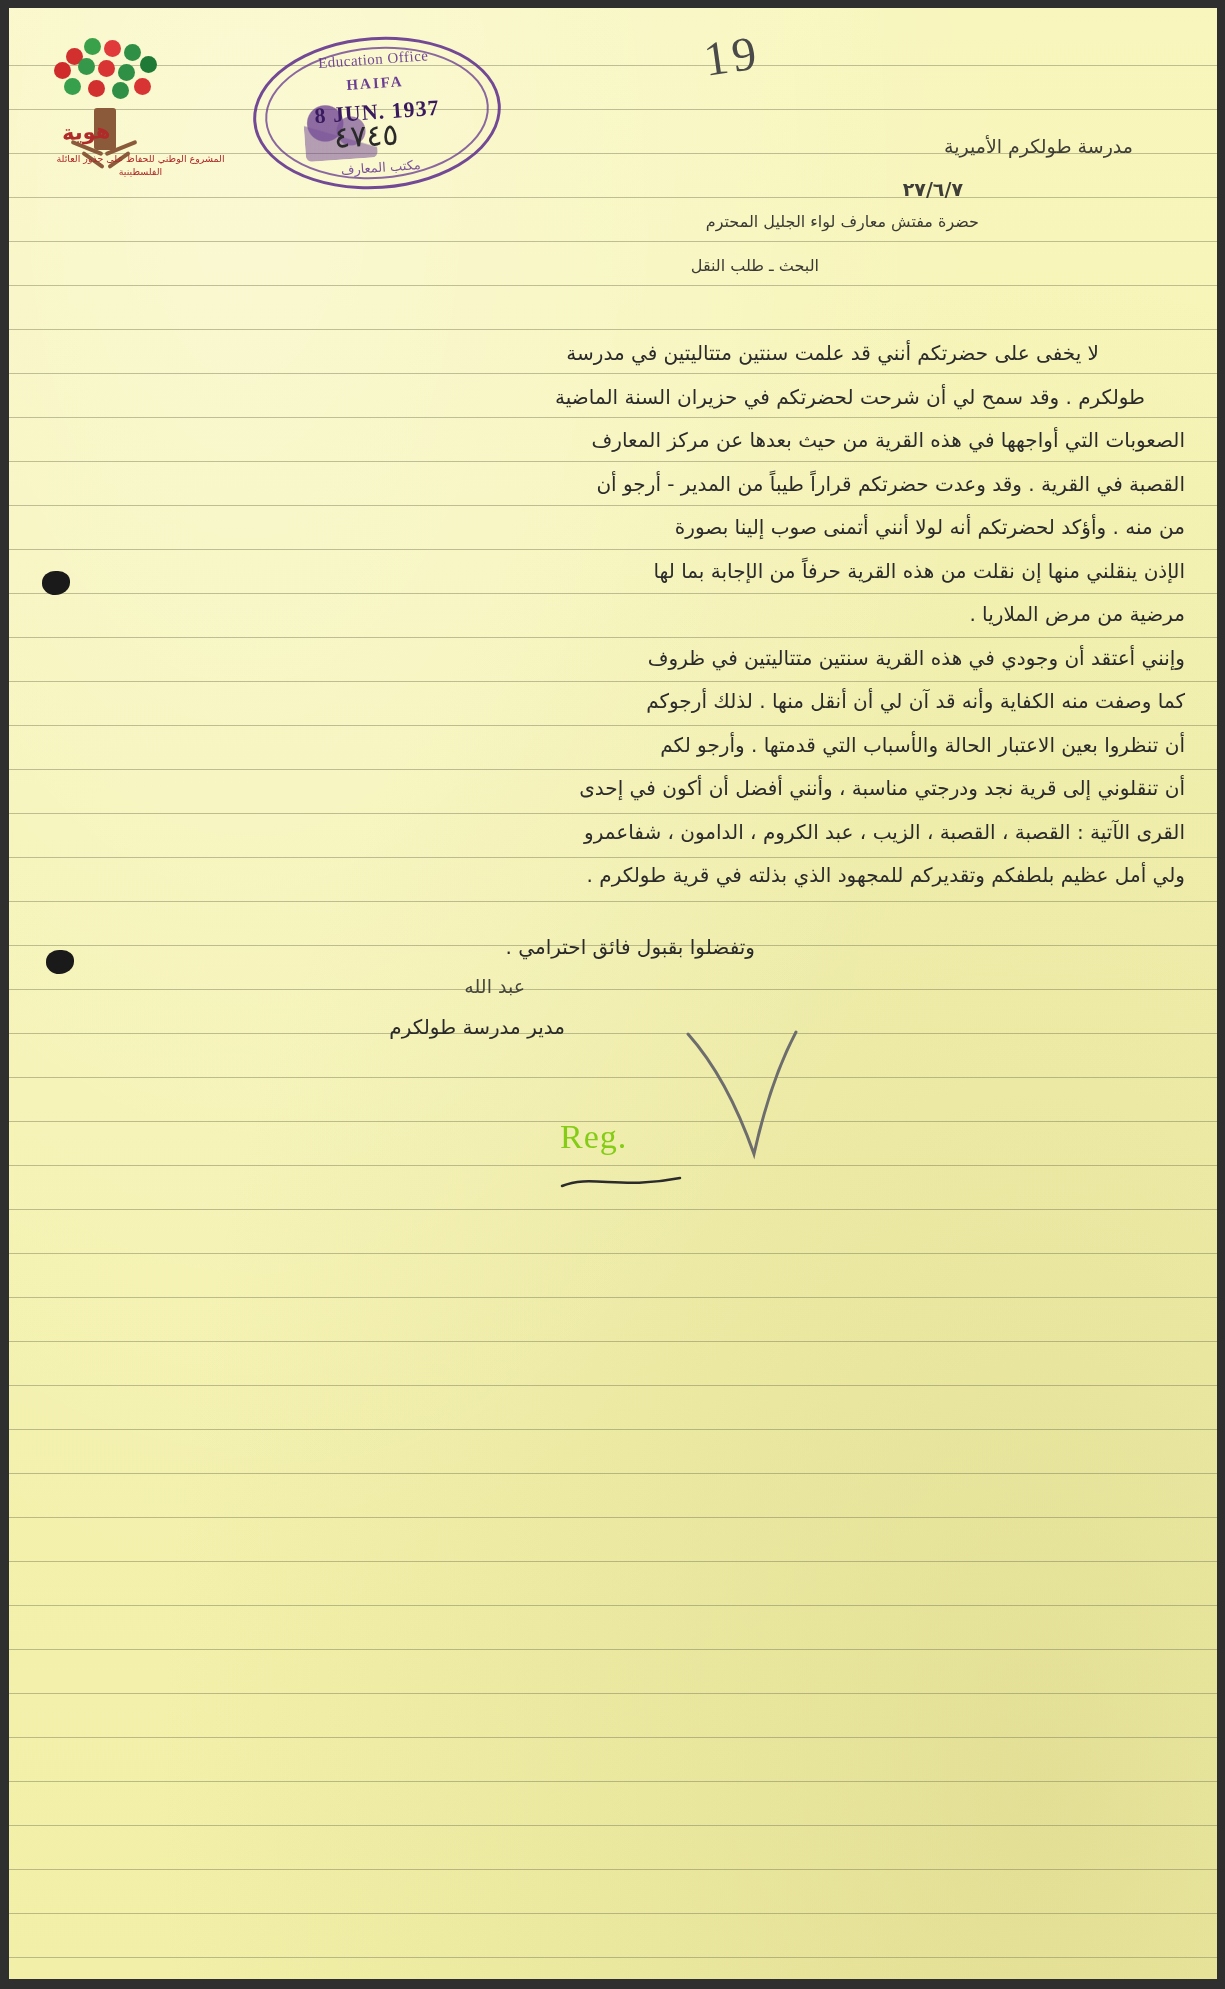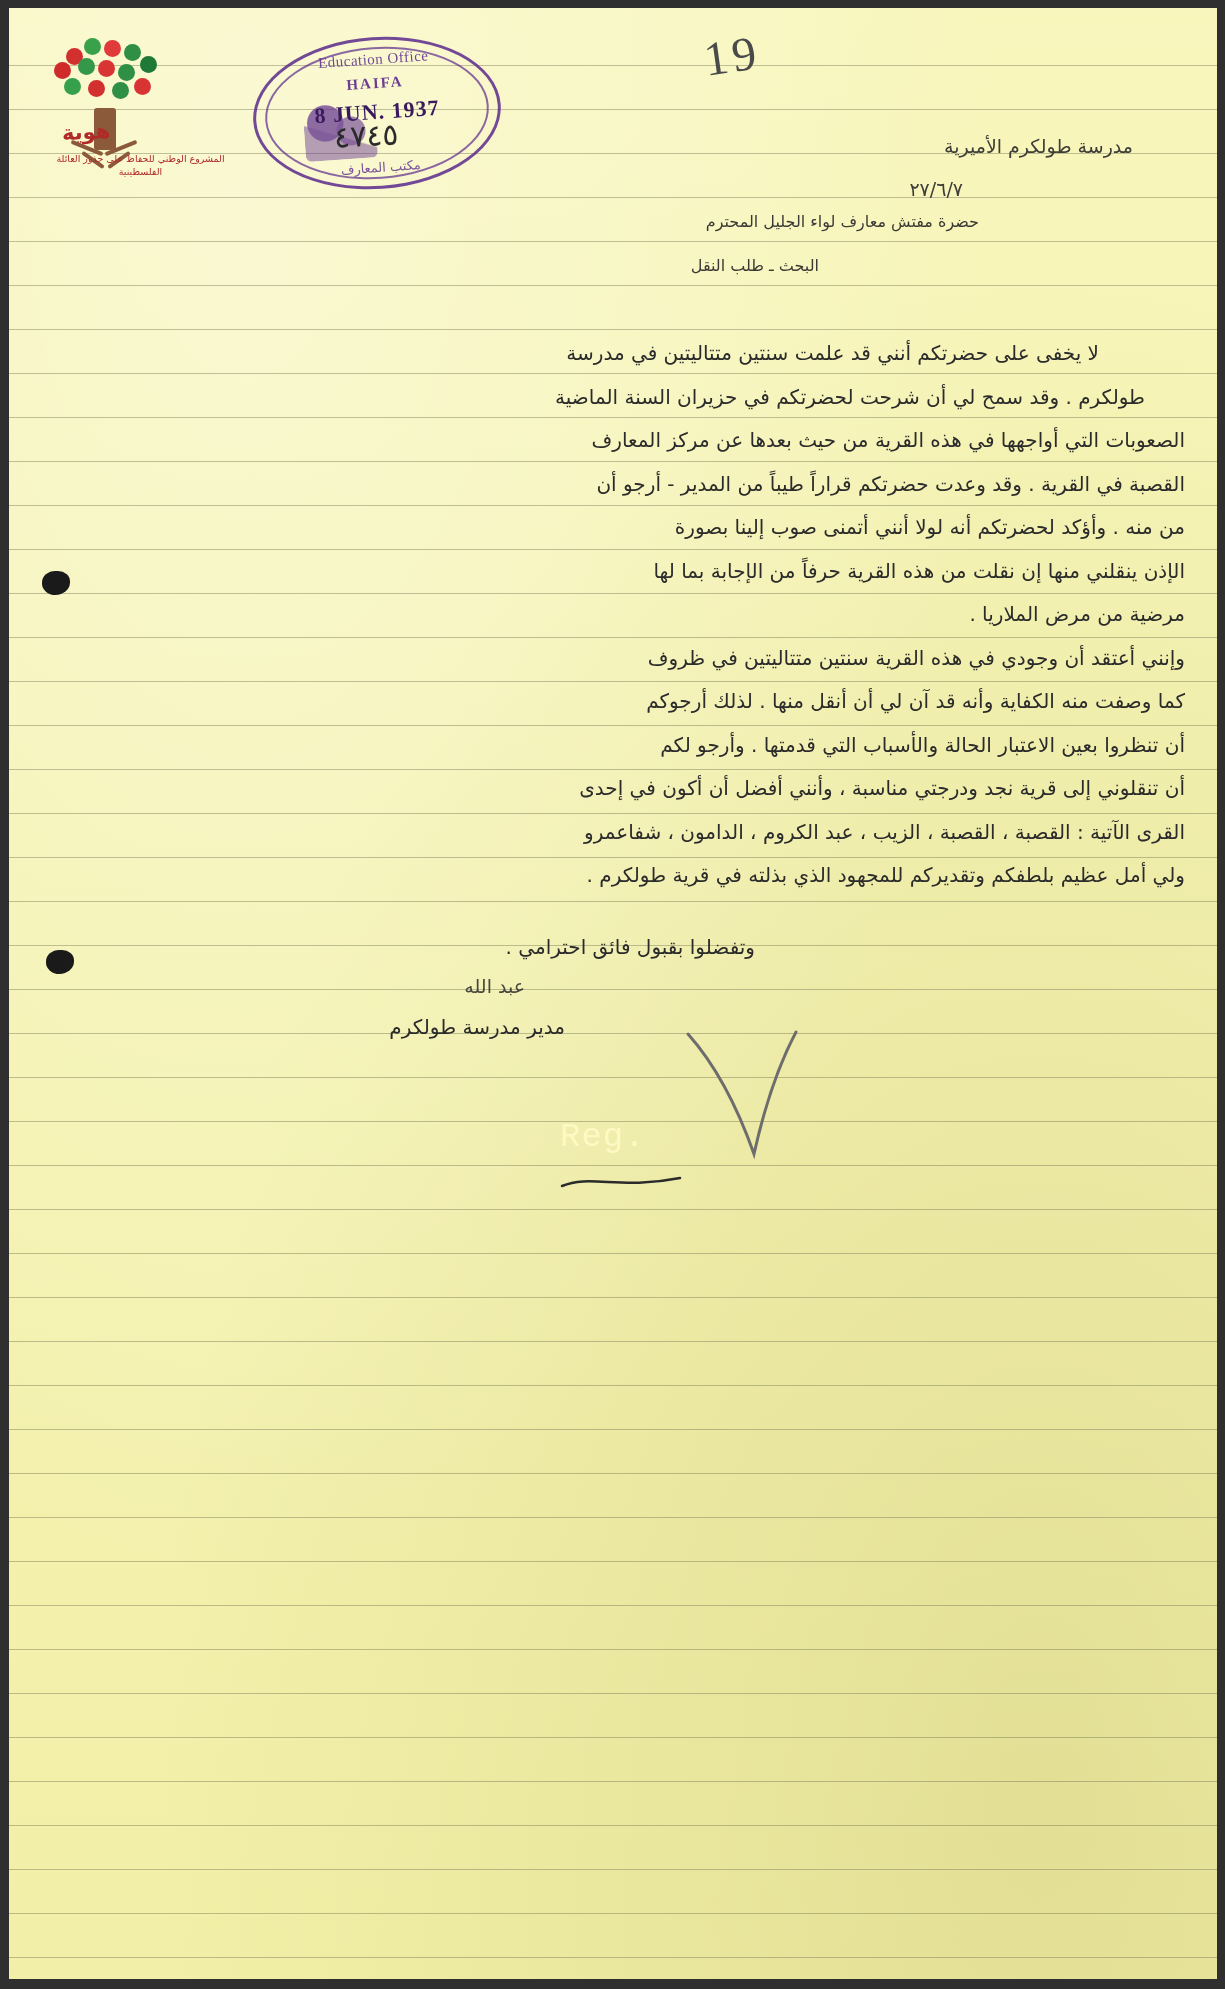--- a/index.html
+++ b/index.html
@@ -244,20 +244,21 @@
     font-size: 19px;
     opacity: .9;
   }
   .hdr-date {
     position: absolute;
     right: 262px;
     top: 178px;
     font-size: 19px;
     letter-spacing: 2px;
     opacity: .9;
+    font-weight: bold;
   }
   .addressee {
     position: absolute;
     right: 246px;
     top: 212px;
     font-size: 16px;
     opacity: .92;
   }
   .subject {
     position: absolute;
@@ -310,22 +311,22 @@
     top: 1015px;
     font-size: 20px;
     direction: rtl;
     text-align: right;
   }
   .reg-mark {
     position: absolute;
     left: 560px;
     top: 1118px;
     font-size: 34px;
-    color: #fef9c3;
-    font-family: Liberation Mono, monospace;
+    color: #84cc16;
+    font-family: Liberation Serif, serif;
     letter-spacing: 1px;
   }
   .reg-underline {
     position: absolute;
     left: 560px;
     top: 1172px;
     width: 130px;
     height: 20px;
   }
   .reg-underline svg { display:block; }

